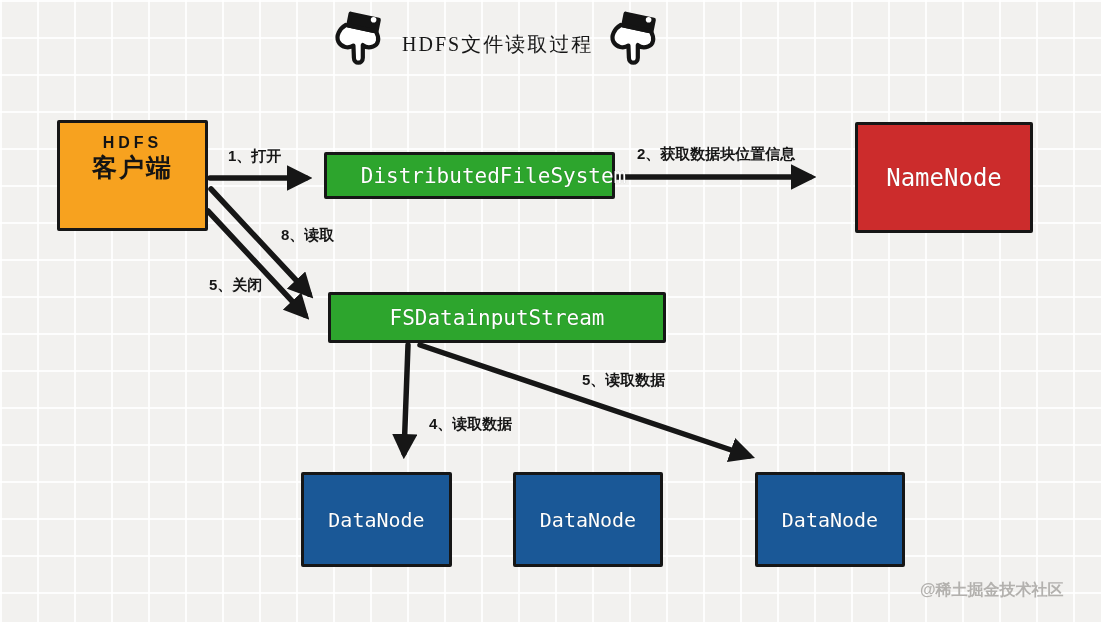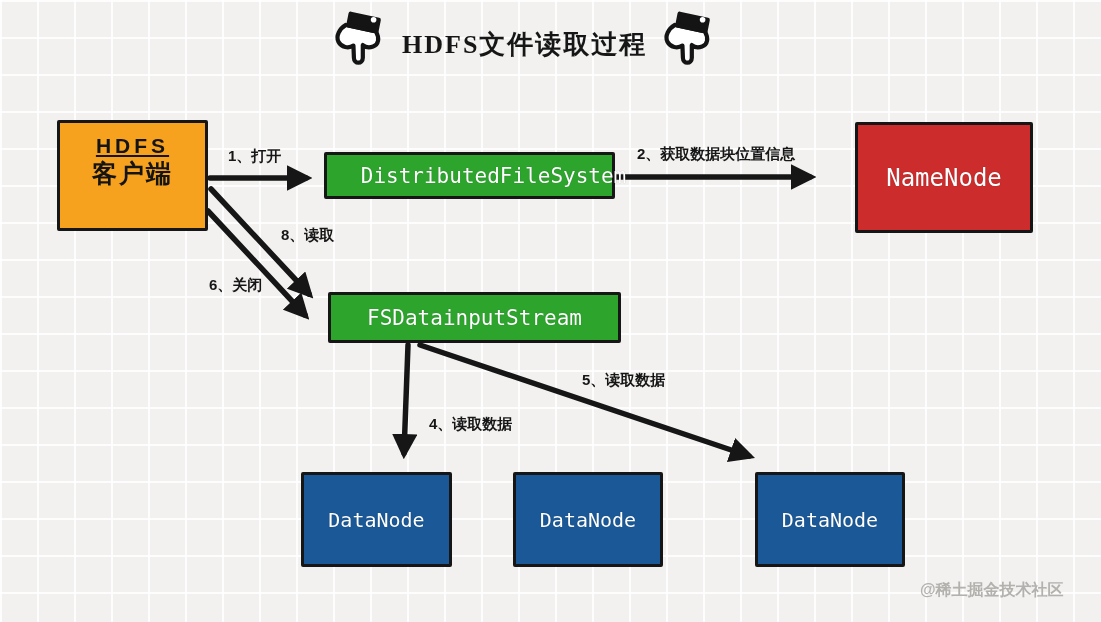--- a/index.html
+++ b/index.html
@@ -15,43 +15,43 @@
     font-family:"Liberation Sans", sans-serif;
   }
   
   #title-row{
     position:absolute;left:330px;top:6px;
     display:flex;align-items:center;gap:12px;
   }
   .hand-icon{width:60px;height:66px;flex:0 0 auto;}
   #page-title{
     font-family:"Liberation Serif","DejaVu Serif",serif;
-    font-weight:bold;font-size:26px;color:#161616;
+    font-weight:normal;font-size:20px;color:#161616;
     letter-spacing:2px;white-space:nowrap;padding-top:10px;
   }
   
   .node{
     position:absolute;box-sizing:border-box;
     border:3px solid #161616;border-radius:2px;
     display:flex;align-items:center;justify-content:center;
     color:#fff;
     font-family:"DejaVu Sans Mono","Liberation Mono",monospace;
     text-shadow:0 0 1px rgba(0,0,0,.35);
   }
   #node-client{
     left:57px;top:120px;width:151px;height:111px;
     flex-direction:column;justify-content:flex-start;padding-top:10px;
     color:#141414;font-family:"Liberation Sans",sans-serif;font-weight:bold;
     text-shadow:none;
   }
-  #node-client .l1{font-size:21px;letter-spacing:4px;line-height:1.2;text-decoration:underline;}
+  #node-client .l1{font-size:16px;letter-spacing:4px;line-height:1.2;}
   #node-client .l2{font-size:25px;letter-spacing:2px;line-height:1.25;}
   #node-dfs{left:324px;top:152px;width:291px;height:47px;font-size:21px;padding-left:48px;}
   #node-namenode{left:827px;top:122px;width:178px;height:111px;font-size:24px;}
-  #node-stream{left:328px;top:292px;width:293px;height:51px;font-size:21px;}
+  #node-stream{left:328px;top:292px;width:338px;height:51px;font-size:21px;}
   #node-dn1{left:301px;top:472px;width:151px;height:95px;font-size:20px;}
   #node-dn2{left:513px;top:472px;width:150px;height:95px;font-size:20px;}
   #node-dn3{left:755px;top:472px;width:150px;height:95px;font-size:20px;}
   
   .edge-label{
     position:absolute;white-space:nowrap;
     font-weight:bold;font-size:15px;color:#161616;
   }
   #label-open{left:228px;top:147px;}
   #label-locations{left:637px;top:145px;}
@@ -135,19 +135,19 @@
     <span>DataNode</span>
   </div>
 
   <div class="node" id="node-dn3" style="background-color: rgb(26, 88, 151);">
     <span>DataNode</span>
   </div>
 
   <div class="edge-label" id="label-open">1、打开</div>
   <div class="edge-label" id="label-locations">2、获取数据块位置信息</div>
   <div class="edge-label" id="label-read">8、读取</div>
-  <div class="edge-label" id="label-close">6、关闭</div>
+  <div class="edge-label" id="label-close">5、关闭</div>
   <div class="edge-label" id="label-read-data-1">4、读取数据</div>
   <div class="edge-label" id="label-read-data-2">5、读取数据</div>
 
   <div id="watermark-community">@稀土掘金技术社区</div>
 
 </div>
 
 </body></html>

